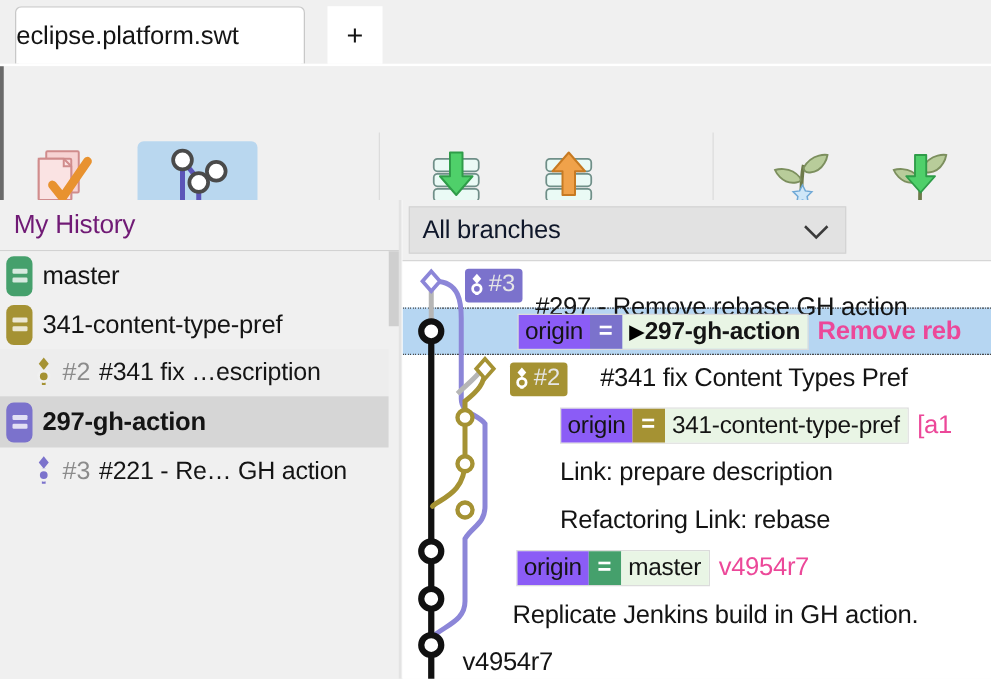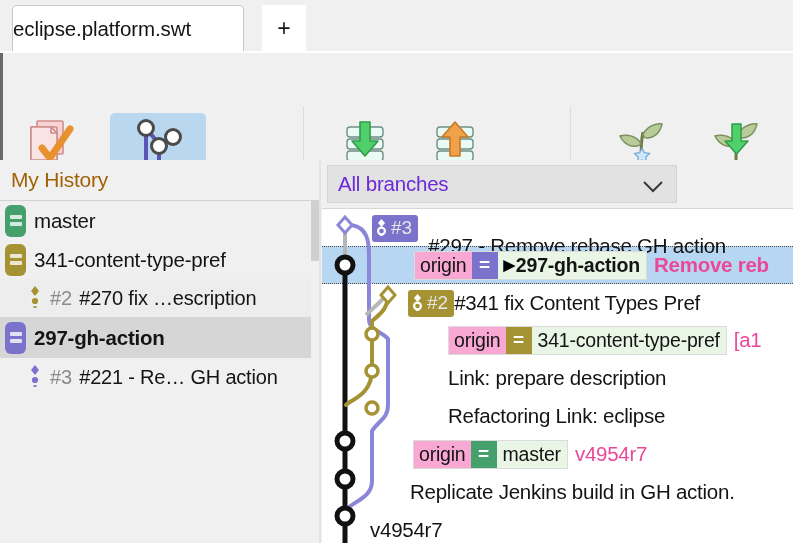--- a/index.html
+++ b/index.html
@@ -37,21 +37,21 @@
     box-sizing:border-box;border-radius:5px;
   }
   .tb-btn.sel{background:#b9d7ef;}
   .tb-ico{height:62px;display:flex;align-items:center;justify-content:center;}
   .tb-lbl{font-size:20px;color:#141414;white-space:nowrap;line-height:1;margin-top:2px;}
 
   
   .sidebar{position:absolute;left:0;top:160px;width:320px;height:383px;background:#f0f0f0;}
   .sb-header{position:absolute;left:0;top:0;width:320px;height:40px;background:#f0f0f0;
     border-bottom:1px solid #d2d2d2;display:flex;align-items:center;}
-  .sb-header-lbl{font-size:21px;color:#a16207;padding-left:11px;letter-spacing:-0.2px;}
+  .sb-header-lbl{font-size:21px;color:#701a75;padding-left:11px;letter-spacing:-0.2px;}
   .sb-list{position:absolute;left:0;top:41px;width:311px;height:342px;background:#f0f0f0;}
   .sb-row{position:absolute;left:0;width:311px;display:flex;align-items:center;box-sizing:border-box;}
   .sb-row.alt{background:#ededed;}
   .sb-row.sel{background:#d6d6d6;}
   .sb-badge{
     width:21px;height:32px;border-radius:6px;margin-left:5px;flex:none;
     display:flex;flex-direction:column;align-items:center;justify-content:center;gap:3px;
   }
   .sb-badge i{display:block;width:12px;height:4px;background:rgba(255,255,255,.78);border-radius:1px;}
   .sb-name{font-size:20.5px;color:#141414;white-space:nowrap;margin-left:8px;letter-spacing:-0.2px;}
@@ -64,38 +64,38 @@
   .v-divider{position:absolute;left:319px;top:160px;width:2px;height:383px;background:#e3e3e3;}
   .left-edge{position:absolute;left:0;top:53px;width:3px;height:490px;background:#6a6a6a;}
 
   
   .histpane{position:absolute;left:322px;top:160px;width:471px;height:383px;background:#ffffff;}
   .branchbar{position:absolute;left:0;top:0;width:471px;height:48px;background:#f0f0f0;}
   .branchsel{
     position:absolute;left:5px;top:5px;width:350px;height:38px;background:#e2e2e2;
     border:1px solid #d4d4d4;box-sizing:border-box;display:flex;align-items:center;
   }
-  .branchsel-lbl{font-size:20.5px;color:#6d28d9;margin-left:10px;letter-spacing:-0.2px;}
+  .branchsel-lbl{font-size:20.5px;color:#0f172a;margin-left:10px;letter-spacing:-0.2px;}
   .chev{position:absolute;right:12px;top:13px;}
   .graphwrap{position:absolute;left:0;top:48px;width:471px;height:335px;background:#ffffff;overflow:hidden;
     border-top:1px solid #d6d6d6;}
   .row{position:absolute;left:0;width:471px;height:38px;}
   .row.sel{background:#b6d6f2;}
   .row.sel:before,.row.sel:after{content:"";position:absolute;left:0;width:471px;height:1px;
     background-image:repeating-linear-gradient(to right,#4a4a4a 0 1px,transparent 1px 2px);}
   .row.sel:before{top:0;} .row.sel:after{bottom:0;}
   .rowtext{position:absolute;top:0;height:38px;display:flex;align-items:center;white-space:nowrap;}
   .msg{font-size:20.5px;color:#141414;letter-spacing:-0.25px;}
   .cbadge{
     height:27px;border-radius:3px;display:inline-flex;align-items:center;padding:0 6px 0 3px;
   }
   .cbadge-num{font-size:19px;color:#e6e6e6;margin-left:3px;}
   .reftag{display:inline-flex;align-items:stretch;height:29px;
     border:1px solid #dbdbdb;box-sizing:border-box;}
-  .reftag .remote{background:#f9a8d4;display:flex;align-items:center;padding:0 5px;
+  .reftag .remote{background:#8b5cf6;display:flex;align-items:center;padding:0 5px;
     font-size:19.5px;color:#141414;letter-spacing:-0.2px;}
   .reftag .eq{width:26px;display:flex;align-items:center;justify-content:center;
     font-size:19px;font-weight:bold;color:#ffffff;}
   .reftag .bname{background:#e9f5e5;display:flex;align-items:center;padding:0 6px;
     font-size:19.5px;color:#141414;letter-spacing:-0.2px;}
   .reftag .bname.b{font-weight:bold;font-size:19.5px;}
   .play{font-size:15px;color:#000;margin-right:1px;}
   .tail{font-size:20.5px;color:#ec4899;margin-left:7px;letter-spacing:-0.25px;}
   .tail.b{font-weight:bold;}
   svg.graph{position:absolute;left:0;top:0;}
@@ -227,21 +227,21 @@
 
       <div class="sb-row alt" style="top:78px;height:38px;">
         <span class="sb-commit">
           <svg width="16" height="28" viewBox="0 0 16 28">
             <path d="M8 2 L12 7 L8 12 L4 7 Z" fill="#a59233"></path>
             <path d="M8 12 v12" stroke="#a59233" stroke-width="3" fill="none"></path>
             <circle cx="8" cy="17" r="4.2" fill="#a59233" stroke="#f0f0f0" stroke-width="2.2"></circle>
           </svg>
         </span>
         <span class="sb-cnum">#2</span>
-        <span class="sb-ctext">#270 fix …escription</span>
+        <span class="sb-ctext">#341 fix …escription</span>
       </div>
 
       <div class="sb-row sel" style="top:116px;height:41px;">
         <span class="sb-badge" style="background:#7b72cc;">
             <i></i>
             <i></i>
           </span>
         <span class="sb-name b">297-gh-action</span>
       </div>
 
@@ -338,21 +338,21 @@
       <div class="row" style="top:75px;">
         <div class="rowtext" style="left:86px;">
           <span class="cbadge" style="background:#a59233;">
             <svg width="13" height="22" viewBox="0 0 13 22">
               <path d="M6.5 2 L10 6 L6.5 10 L3 6 Z" fill="#ffffff"></path>
               <path d="M6.5 10 v9" stroke="#ffffff" stroke-width="2.6" fill="none"></path>
               <circle cx="6.5" cy="14" r="3.4" fill="#a59233" stroke="#ffffff" stroke-width="2.2"></circle>
             </svg>
             <span class="cbadge-num">#2</span>
           </span>
-          <span class="msg" style="margin-left:0;">#341 fix Content Types Pref</span>
+          <span class="msg" style="margin-left:26px;">#341 fix Content Types Pref</span>
         </div>
       </div>
 
       <div class="row" style="top:112px;">
         <div class="rowtext" style="left:126px;">
           <span class="reftag">
             <span class="remote">origin</span>
             <span class="eq" style="background:#a59233;">=</span>
             <span class="bname">341-content-type-pref</span>
           </span>
@@ -361,21 +361,21 @@
       </div>
 
       <div class="row" style="top:150px;">
         <div class="rowtext" style="left:126px;">
           <span class="msg">Link: prepare description</span>
         </div>
       </div>
 
       <div class="row" style="top:188px;">
         <div class="rowtext" style="left:126px;">
-          <span class="msg">Refactoring Link: eclipse</span>
+          <span class="msg">Refactoring Link: rebase</span>
         </div>
       </div>
 
       <div class="row" style="top:226px;">
         <div class="rowtext" style="left:91px;">
           <span class="reftag">
             <span class="remote">origin</span>
             <span class="eq" style="background:#45a06c;">=</span>
             <span class="bname">master</span>
           </span>

